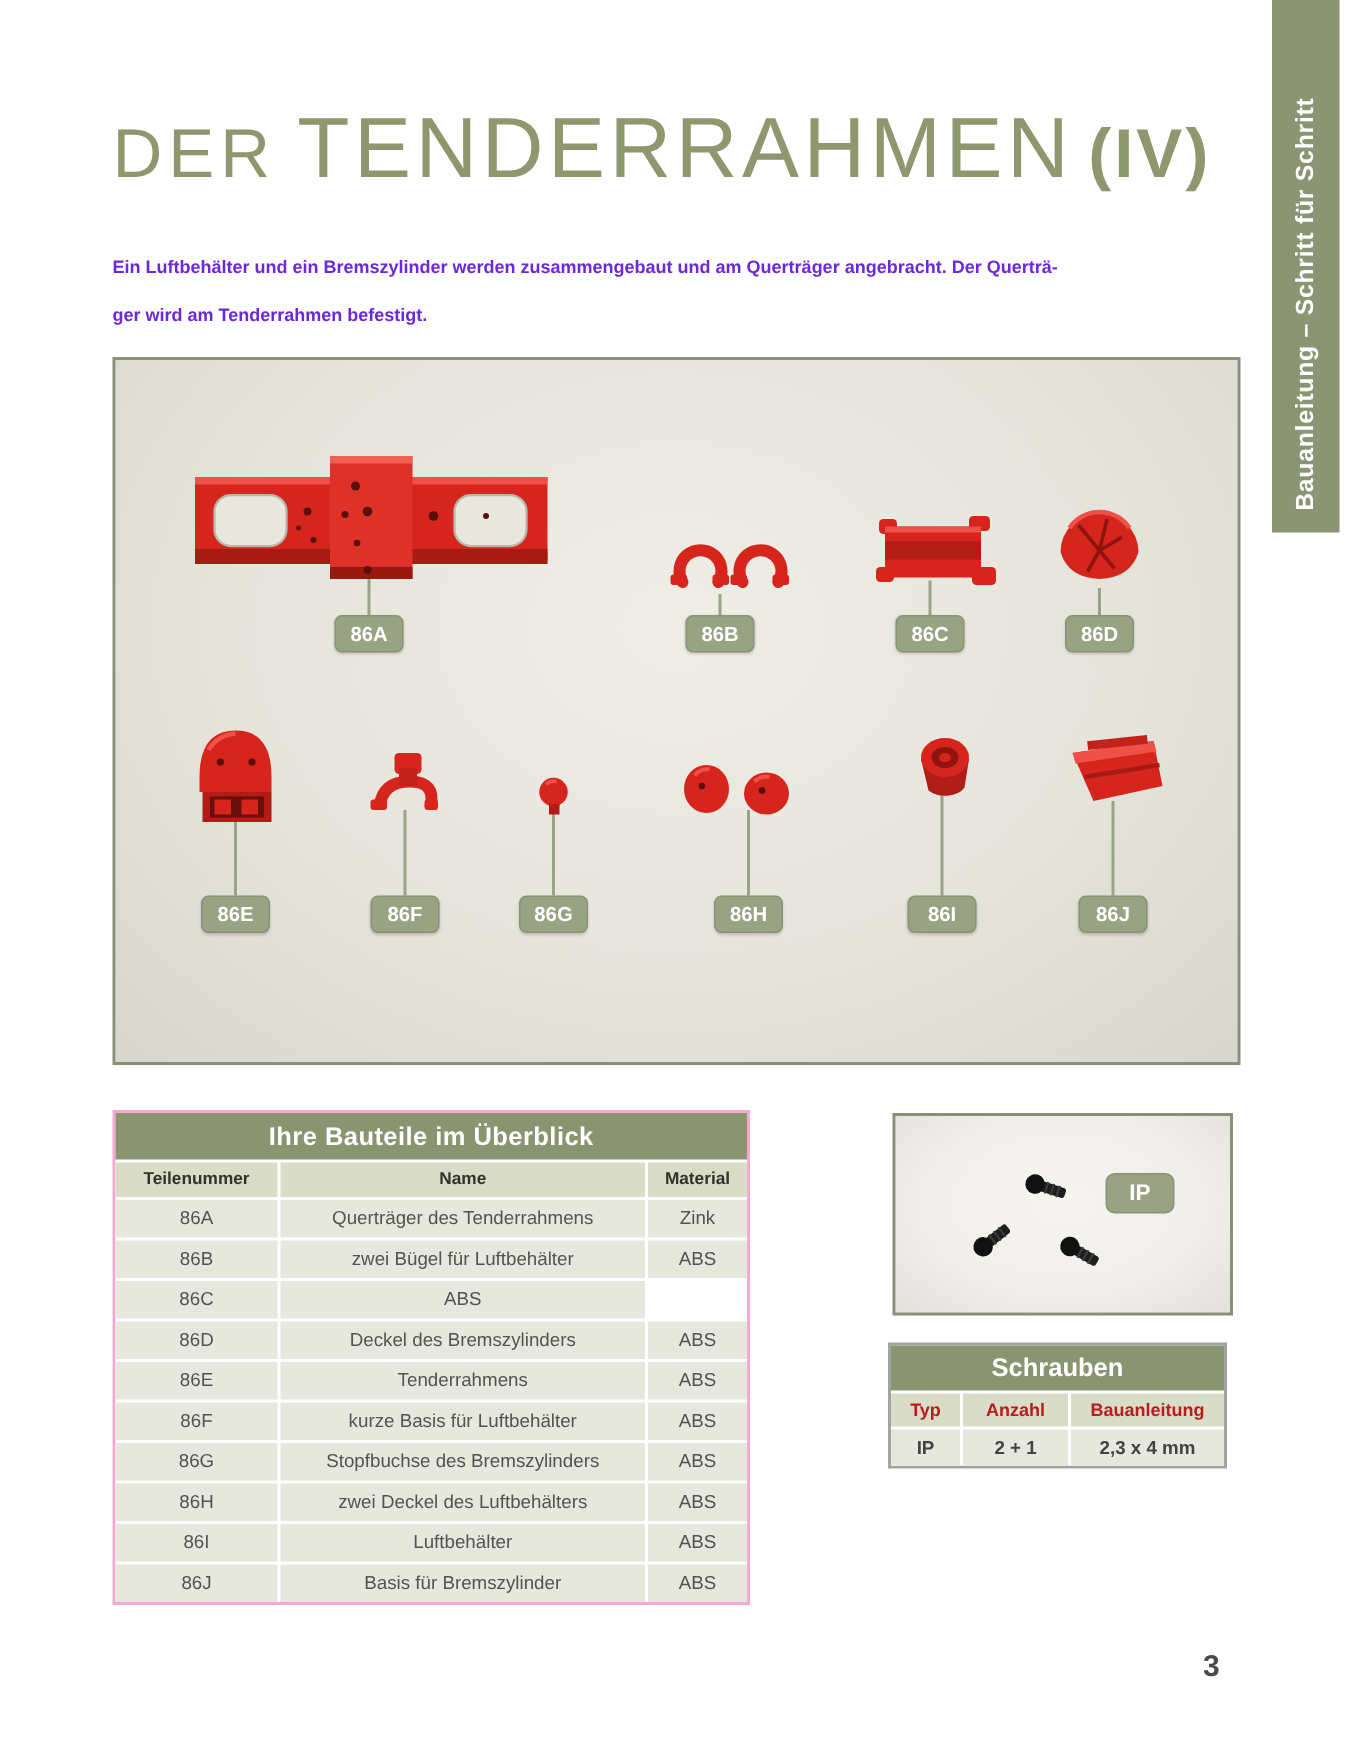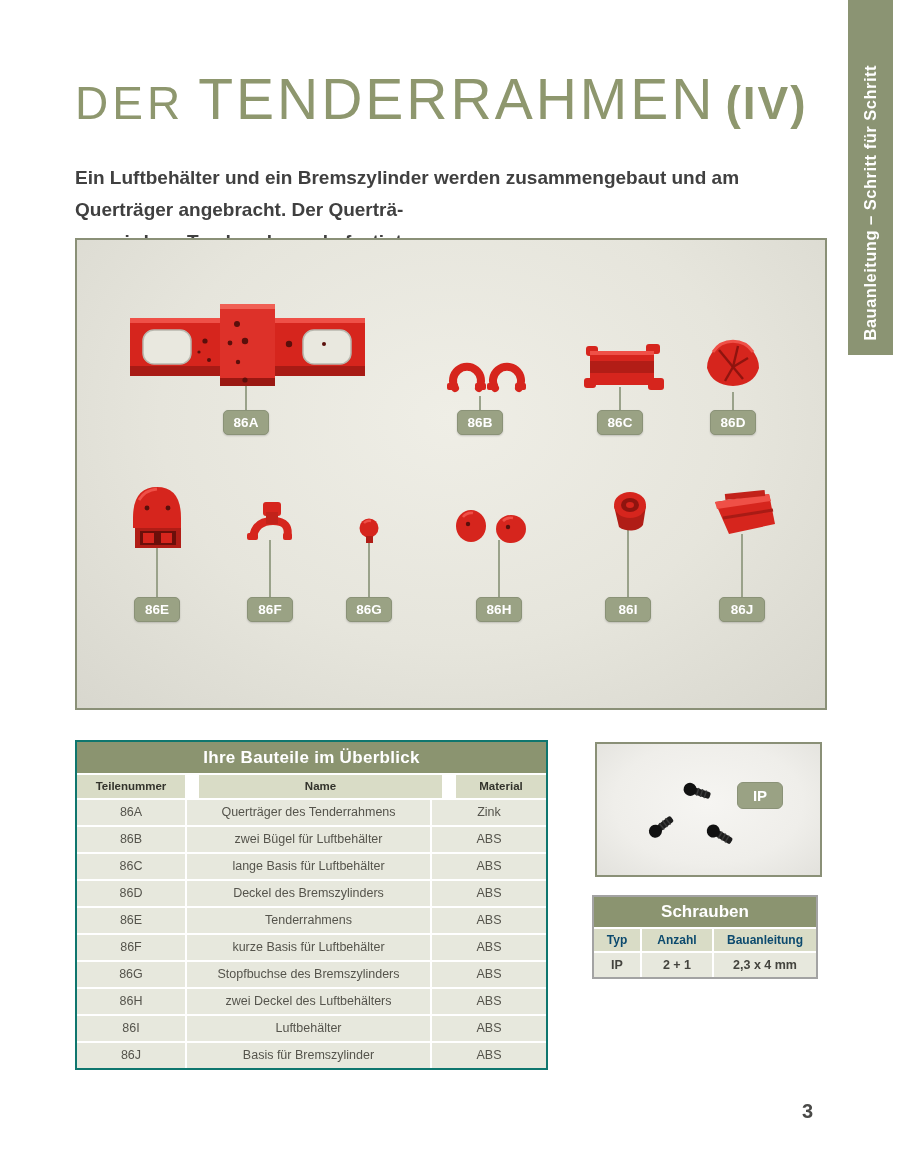--- a/index.html
+++ b/index.html
@@ -17,45 +17,45 @@
   }
 
   
   .title{ position:absolute; left:75px; top:66px; white-space:nowrap; color:#8e976e; }
   .title .t-prefix{ font-size:46px; font-weight:normal; letter-spacing:4px; margin-right:14px; }
   .title .t-main  { font-size:57px; font-weight:normal; letter-spacing:3px; }
   .title .t-suffix{ font-size:46px; font-weight:bold; letter-spacing:2px; margin-left:10px; }
 
   
   .intro{ position:absolute; left:75px; top:162px; width:750px;
-          font-size:19px; font-weight:bold; color:#404040; line-height:32px; }
+          font-size:12px; font-weight:bold; color:#6d28d9; line-height:32px; }
 
   
   .photo-panel{
     position:absolute; left:75px; top:238px; width:752px; height:472px;
     border:2px solid #8a9077;
     background:radial-gradient(ellipse at 50% 38%, #efeee6 0%, #e6e5dc 55%, #d8d7ce 100%);
   }
   .photo-panel svg{ position:absolute; left:0; top:0; }
   .part-chip{
     position:absolute; width:46px; height:25px; line-height:24px; text-align:center;
     background:#9aa284; color:#ffffff; font-size:13.5px; font-weight:bold;
     border:1px solid #8a9277; border-radius:5px; box-shadow:0 1px 2px rgba(0,0,0,.18);
   }
 
   
   .btable{
-    position:absolute; left:75px; top:740px; width:473px;
-    border:2px solid #0f766e; background:#ffffff;
+    position:absolute; left:75px; top:740px; width:425px;
+    border:2px solid #f9a8d4; background:#ffffff;
   }
   .btable-header{
     background:#8b9470; color:#ffffff; font-weight:bold; text-align:center;
     height:31px; line-height:31px; font-size:17px; letter-spacing:.3px;
   }
-  .bt-cols{ display:grid; grid-template-columns:108px 243px 1fr; gap:14px; margin-top:2px; background:#ffffff; }
+  .bt-cols{ display:grid; grid-template-columns:108px 243px 1fr; gap:2px; margin-top:2px; background:#ffffff; }
   .bt-cols div{ background:#d9dcc6; font-weight:bold; font-size:11.5px; height:23px; line-height:23px; text-align:center; color:#33332c; }
   .rows .trow{ display:grid; grid-template-columns:108px 243px 1fr; gap:2px; margin-top:2px; background:#ffffff; }
   .rows .trow div{ background:#e7e8dd; font-size:12.5px; height:25px; line-height:25px; text-align:center; color:#55544c; }
 
   
   .screws-panel{
     position:absolute; left:595px; top:742px; width:227px; height:135px;
     border:2px solid #8a9077;
     background:radial-gradient(ellipse at 50% 45%, #f6f5f2 0%, #efeeea 60%, #e2e1dc 100%);
   }
@@ -68,21 +68,21 @@
   
   .stable{
     position:absolute; left:592px; top:895px; width:226px;
     border:2px solid #a3a3a3; background:#ffffff;
   }
   .stable-header{
     background:#8b9470; color:#ffffff; font-weight:bold; text-align:center;
     height:30px; line-height:30px; font-size:17px;
   }
   .st-cols{ display:grid; grid-template-columns:46px 70px 1fr; gap:2px; margin-top:2px; background:#ffffff; }
-  .st-cols div{ background:#d9dcc6; font-weight:bold; font-size:12px; height:22px; line-height:22px; text-align:center; color:#0c4a6e; }
+  .st-cols div{ background:#d9dcc6; font-weight:bold; font-size:12px; height:22px; line-height:22px; text-align:center; color:#b91c1c; }
   .srows .srow{ display:grid; grid-template-columns:46px 70px 1fr; gap:2px; margin-top:2px; background:#ffffff; }
   .srows .srow div{ background:#e7e8dd; font-size:12.5px; font-weight:bold; height:24px; line-height:24px; text-align:center; color:#44443e; }
 
   
   .page-number{ position:absolute; left:802px; top:1100px; font-size:20px; font-weight:bold; color:#4a4a48; }
 </style>
 </head>
 <body>
 
 <div class="sidebar-tab">
@@ -240,21 +240,20 @@
         <div>Querträger des Tenderrahmens</div>
         <div>Zink</div>
       </div>
       <div class="trow">
         <div>86B</div>
         <div>zwei Bügel für Luftbehälter</div>
         <div>ABS</div>
       </div>
       <div class="trow">
         <div>86C</div>
-        <div>lange Basis für Luftbehälter</div>
         <div>ABS</div>
       </div>
       <div class="trow">
         <div>86D</div>
         <div>Deckel des Bremszylinders</div>
         <div>ABS</div>
       </div>
       <div class="trow">
         <div>86E</div>
         <div>Tenderrahmens</div>

